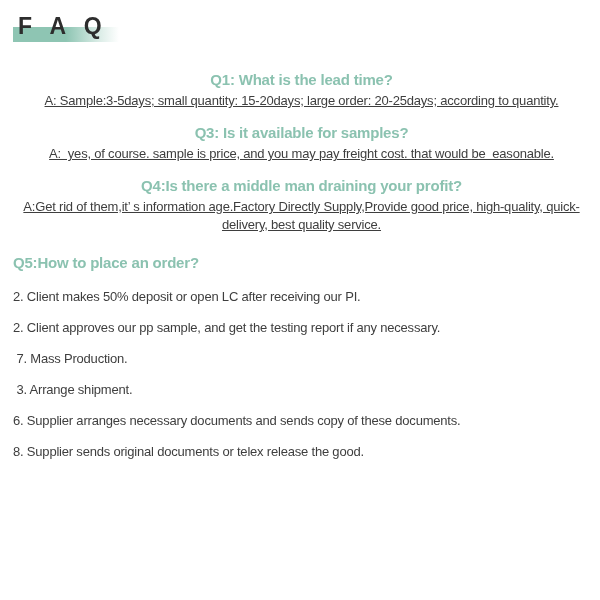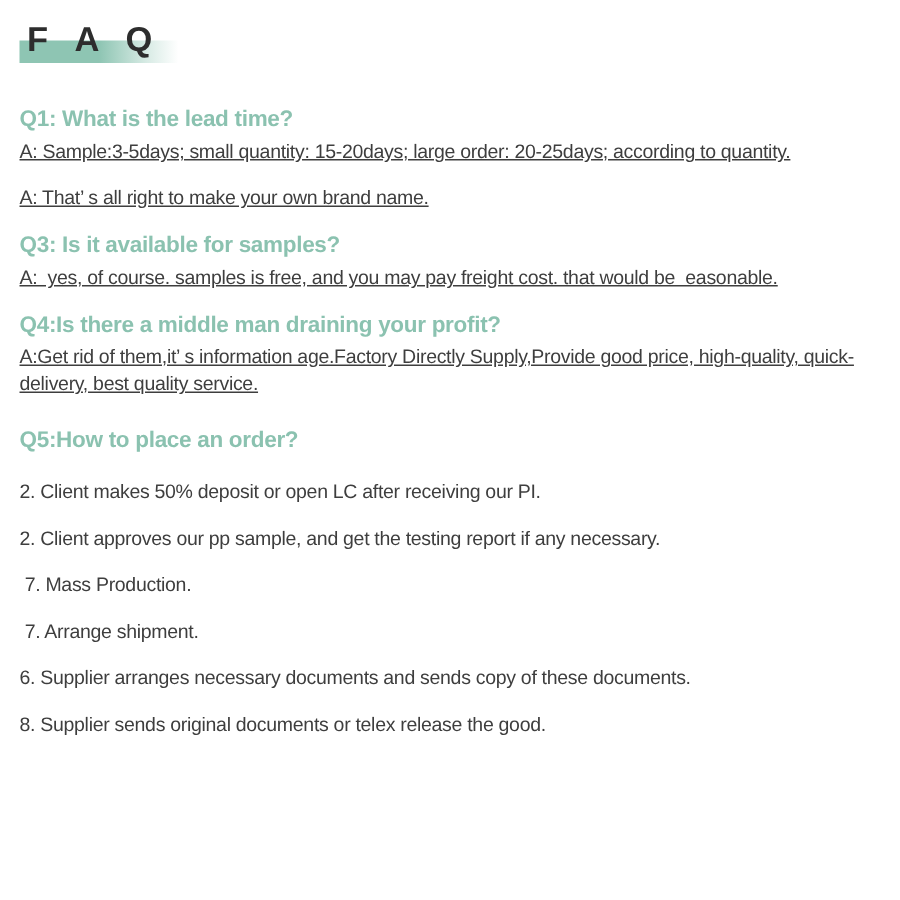--- a/index.html
+++ b/index.html
@@ -35,21 +35,21 @@
     position: relative;
     z-index: 1;
     padding-left: 5px;
     font-size: 23px;
     font-weight: bold;
     letter-spacing: 6px;
     color: #2d2d2d;
     line-height: 28px;
   }
   
-  .faq-block { margin-bottom: 13px; }
+  .faq-block { margin-bottom: 13px; text-align: center; }
   .faq-question {
     font-size: 15px;
     font-weight: bold;
     color: #8bc2b0;
     line-height: 20px;
     letter-spacing: -0.2px;
     margin-bottom: 2px;
     white-space: pre-wrap;
   }
   .faq-answer {
@@ -83,38 +83,37 @@
     <div class="underline-bar"></div>
     <div class="title">F A Q</div>
   </div>
 
   <div class="faq-block">
     <div class="faq-question">Q1: What is the lead time?</div>
     <div class="faq-answer">A: Sample:3-5days; small quantity: 15-20days; large order: 20-25days; according to quantity.</div>
   </div>
 
   <div class="faq-block">
-    <div class="faq-answer">A: That’ s all right to make your own brand name.</div>
   </div>
 
   <div class="faq-block">
     <div class="faq-question">Q3: Is it available for samples?</div>
-    <div class="faq-answer">A:  yes, of course. samples is free, and you may pay freight cost. that would be  easonable.</div>
+    <div class="faq-answer">A:  yes, of course. sample is price, and you may pay freight cost. that would be  easonable.</div>
   </div>
 
   <div class="faq-block">
     <div class="faq-question">Q4:Is there a middle man draining your profit?</div>
     <div class="faq-answer">A:Get rid of them,it’ s information age.Factory Directly Supply,Provide good price, high-quality, quick-delivery, best quality service.</div>
   </div>
 
   <div class="order-section">
     <div class="faq-question">Q5:How to place an order?</div>
     <ul class="order-steps">
       <li class="order-step">2. Client makes 50% deposit or open LC after receiving our PI.</li>
       <li class="order-step">2. Client approves our pp sample, and get the testing report if any necessary.</li>
       <li class="order-step"> 7. Mass Production.</li>
-      <li class="order-step"> 7. Arrange shipment.</li>
+      <li class="order-step"> 3. Arrange shipment.</li>
       <li class="order-step">6. Supplier arranges necessary documents and sends copy of these documents.</li>
       <li class="order-step">8. Supplier sends original documents or telex release the good.</li>
     </ul>
   </div>
 
 </div>
 
 </body></html>

